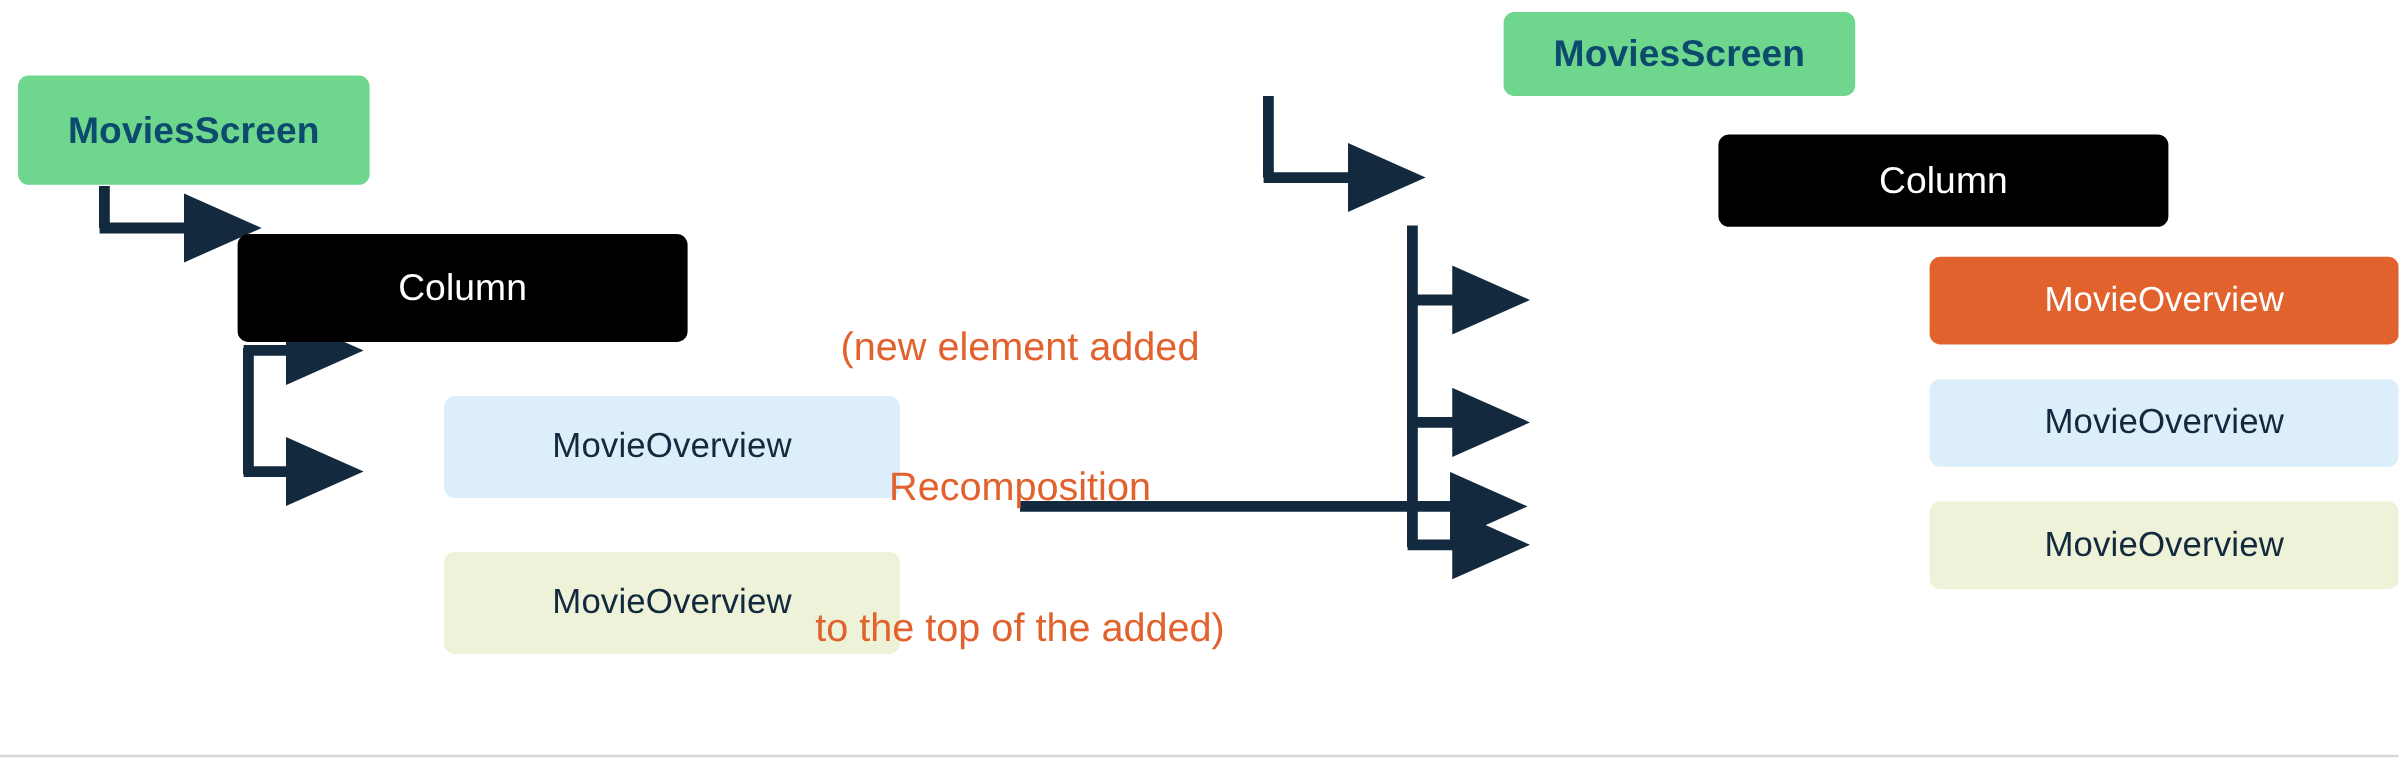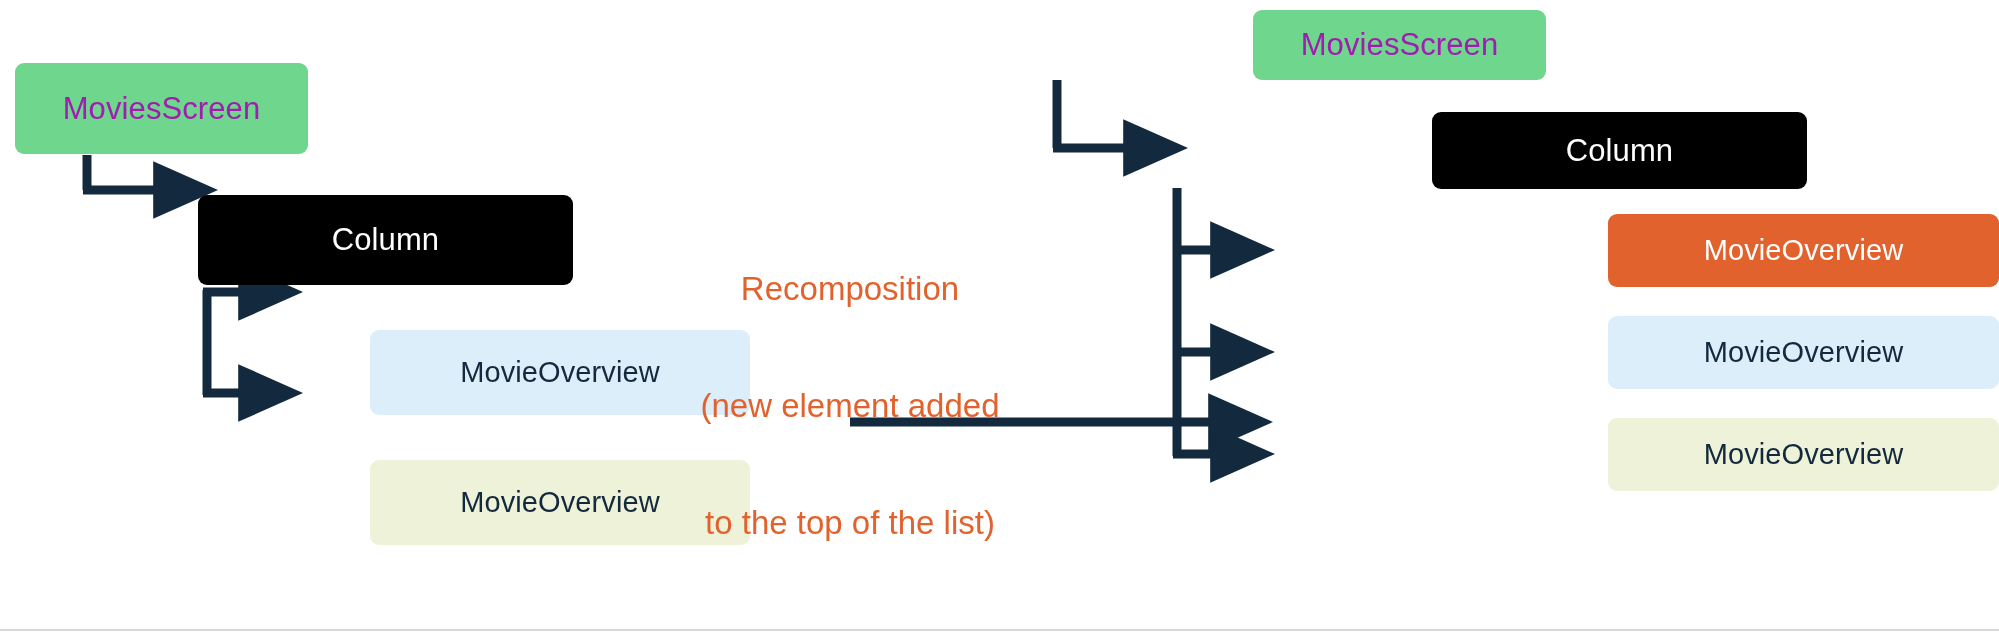--- a/index.html
+++ b/index.html
@@ -23,21 +23,21 @@
     display: flex;
     align-items: center;
     justify-content: center;
     border-radius: 9px;
     box-sizing: border-box;
     font-family: "Liberation Sans", sans-serif;
     font-weight: 400;
     white-space: nowrap;
     letter-spacing: 0.1px;
   }
-  .node-green  { background: #6ed68d; color: #a21caf; }
+  .node-green  { background: #6ed68d; color: #0c4a6e; font-weight: bold; }
   .node-blue   { background: #000000; color: #ffffff; }
   .node-orange { background: #e2622e; color: #ffffff; }
   .node-lblue  { background: #ddeefb; color: #13293d; }
   .node-lime   { background: #eef2d8; color: #13293d; }
 
   .edge-svg {
     position: absolute;
     left: 0;
     top: 0;
     width: 1999px;
@@ -105,23 +105,23 @@
 
   <div class="node node-green" style="left:15px; top:63px; width:293px; height:91px; font-size:31px;">MoviesScreen</div>
 
   <div class="node node-blue" style="left:198px; top:195px; width:375px; height:90px; font-size:31px;">Column</div>
 
   <div class="node node-lblue" style="left:370px; top:330px; width:380px; height:85px; font-size:29px;">MovieOverview</div>
 
   <div class="node node-lime" style="left:370px; top:460px; width:380px; height:85px; font-size:29px;">MovieOverview</div>
 
   <div class="caption" style="left:660px; top:192px; width:380px; font-size:33px;">
+    <div>(new element added</div>
     <div>Recomposition</div>
-    <div>(new element added</div>
-    <div>to the top of the list)</div>
+    <div>to the top of the added)</div>
   </div>
 
   <div class="node node-green" style="left:1253px; top:10px; width:293px; height:70px; font-size:31px;">MoviesScreen</div>
 
   <div class="node node-blue" style="left:1432px; top:112px; width:375px; height:77px; font-size:31px;">Column</div>
 
   <div class="node node-orange" style="left:1608px; top:214px; width:391px; height:73px; font-size:29px;">MovieOverview</div>
 
   <div class="node node-lblue" style="left:1608px; top:316px; width:391px; height:73px; font-size:29px;">MovieOverview</div>
 

